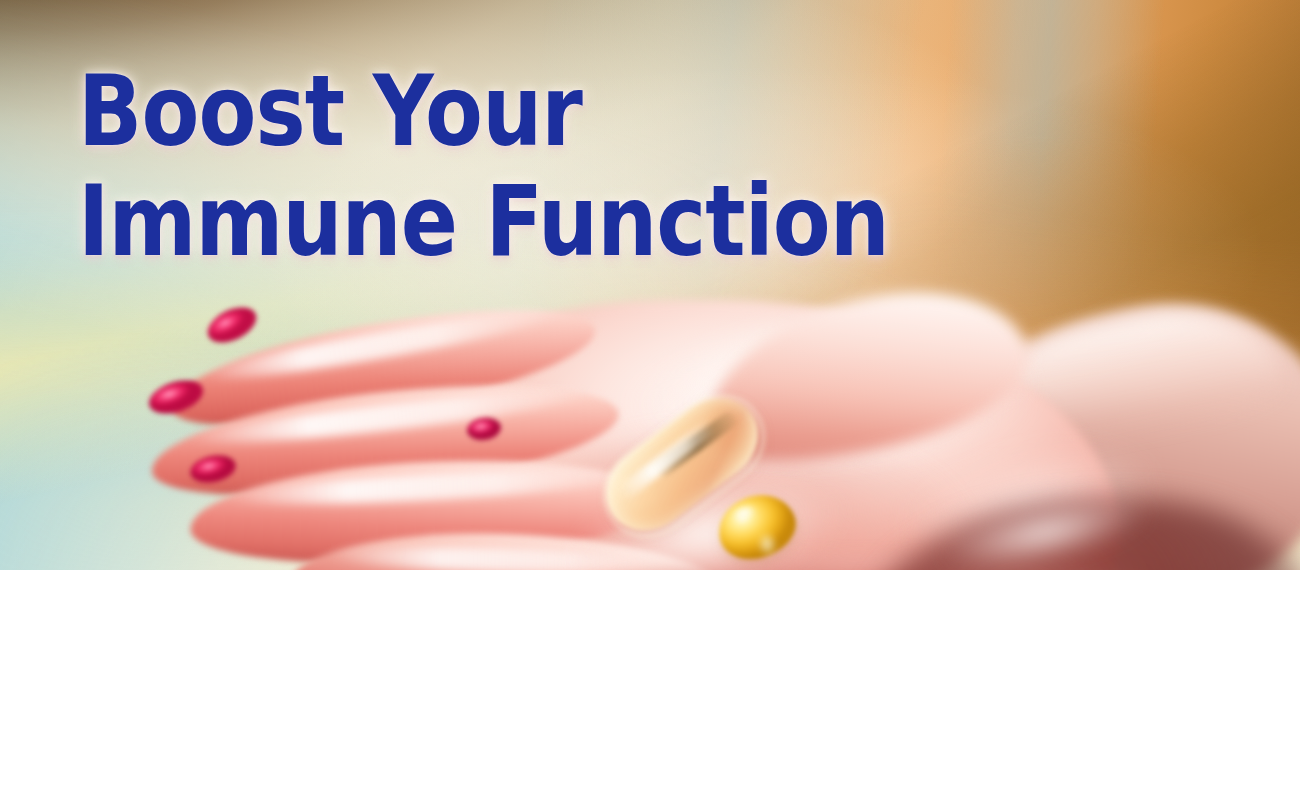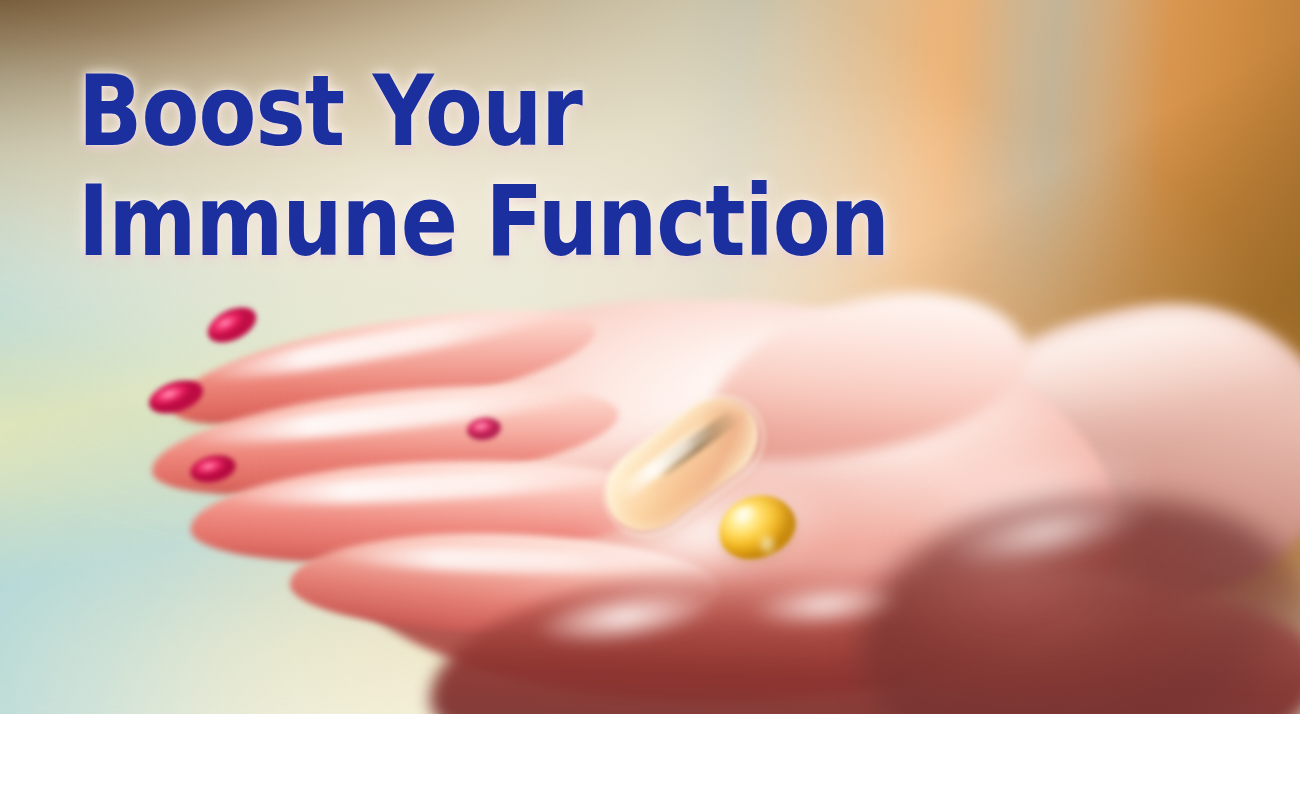--- a/index.html
+++ b/index.html
@@ -8,21 +8,21 @@
     padding: 0;
     background: #ffffff;
   }
   body {
     font-family: "Liberation Sans", sans-serif;
   }
 
   #banner {
     position: relative;
     width: 1300px;
-    height: 714px;
+    height: 570px;
     overflow: hidden;
     background: #84cc16;
   }
 
   
   .bg-layer {
     position: absolute;
     inset: 0;
     pointer-events: none;
   }

